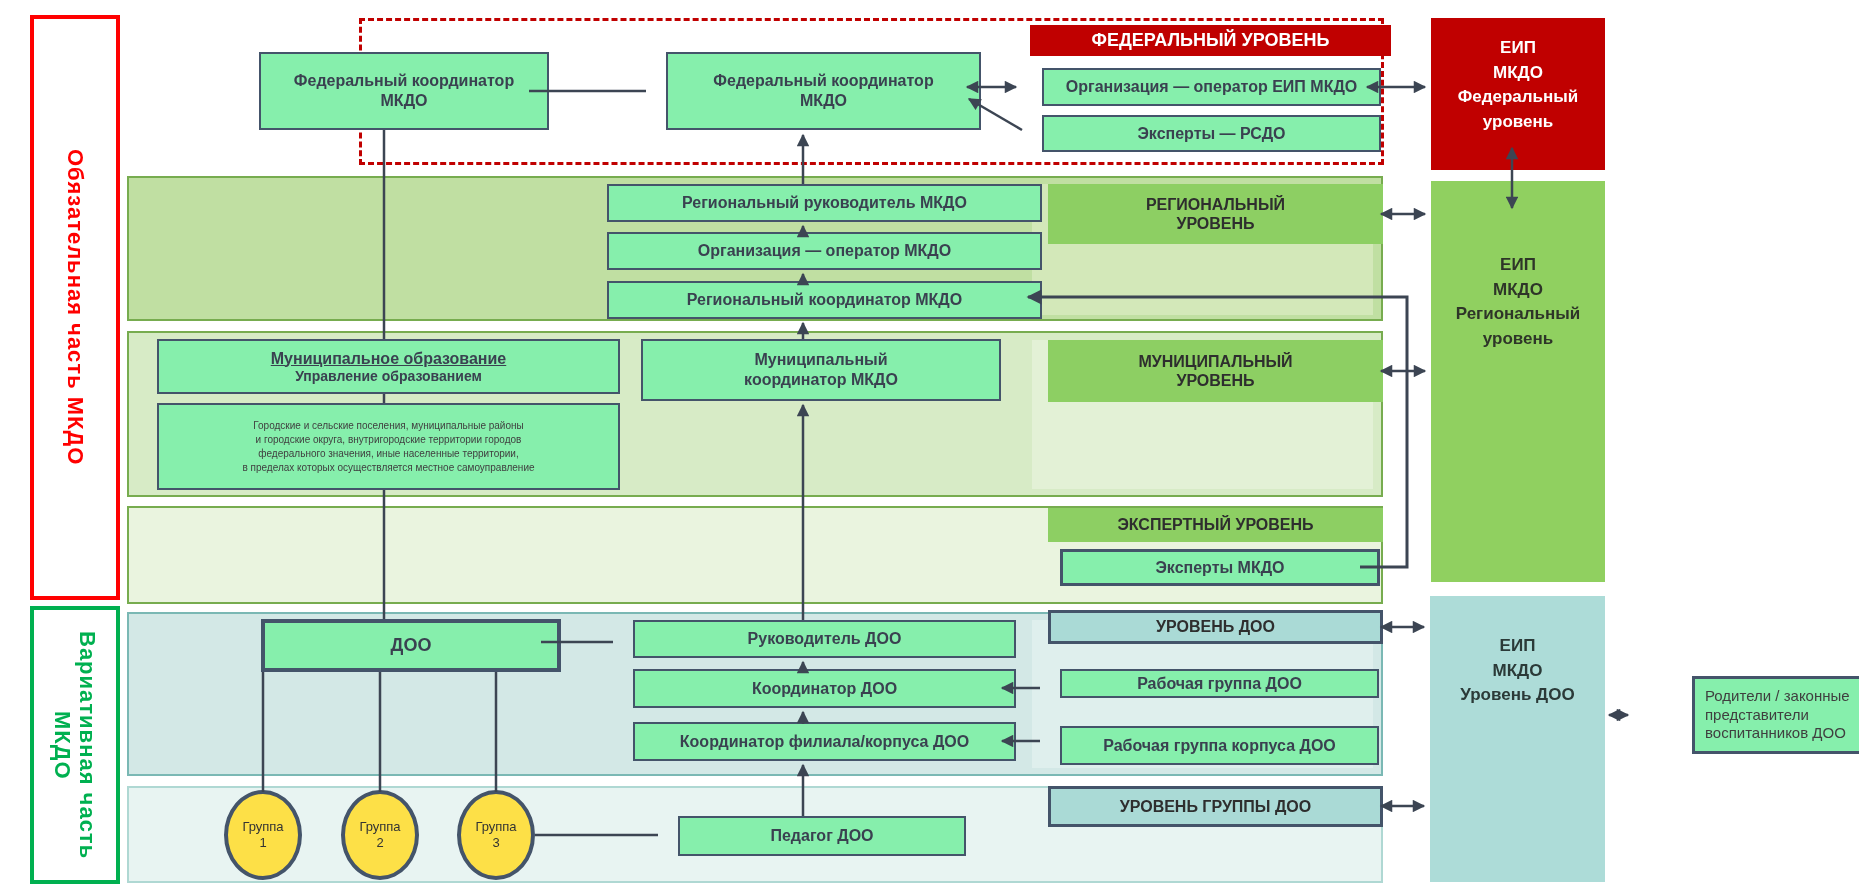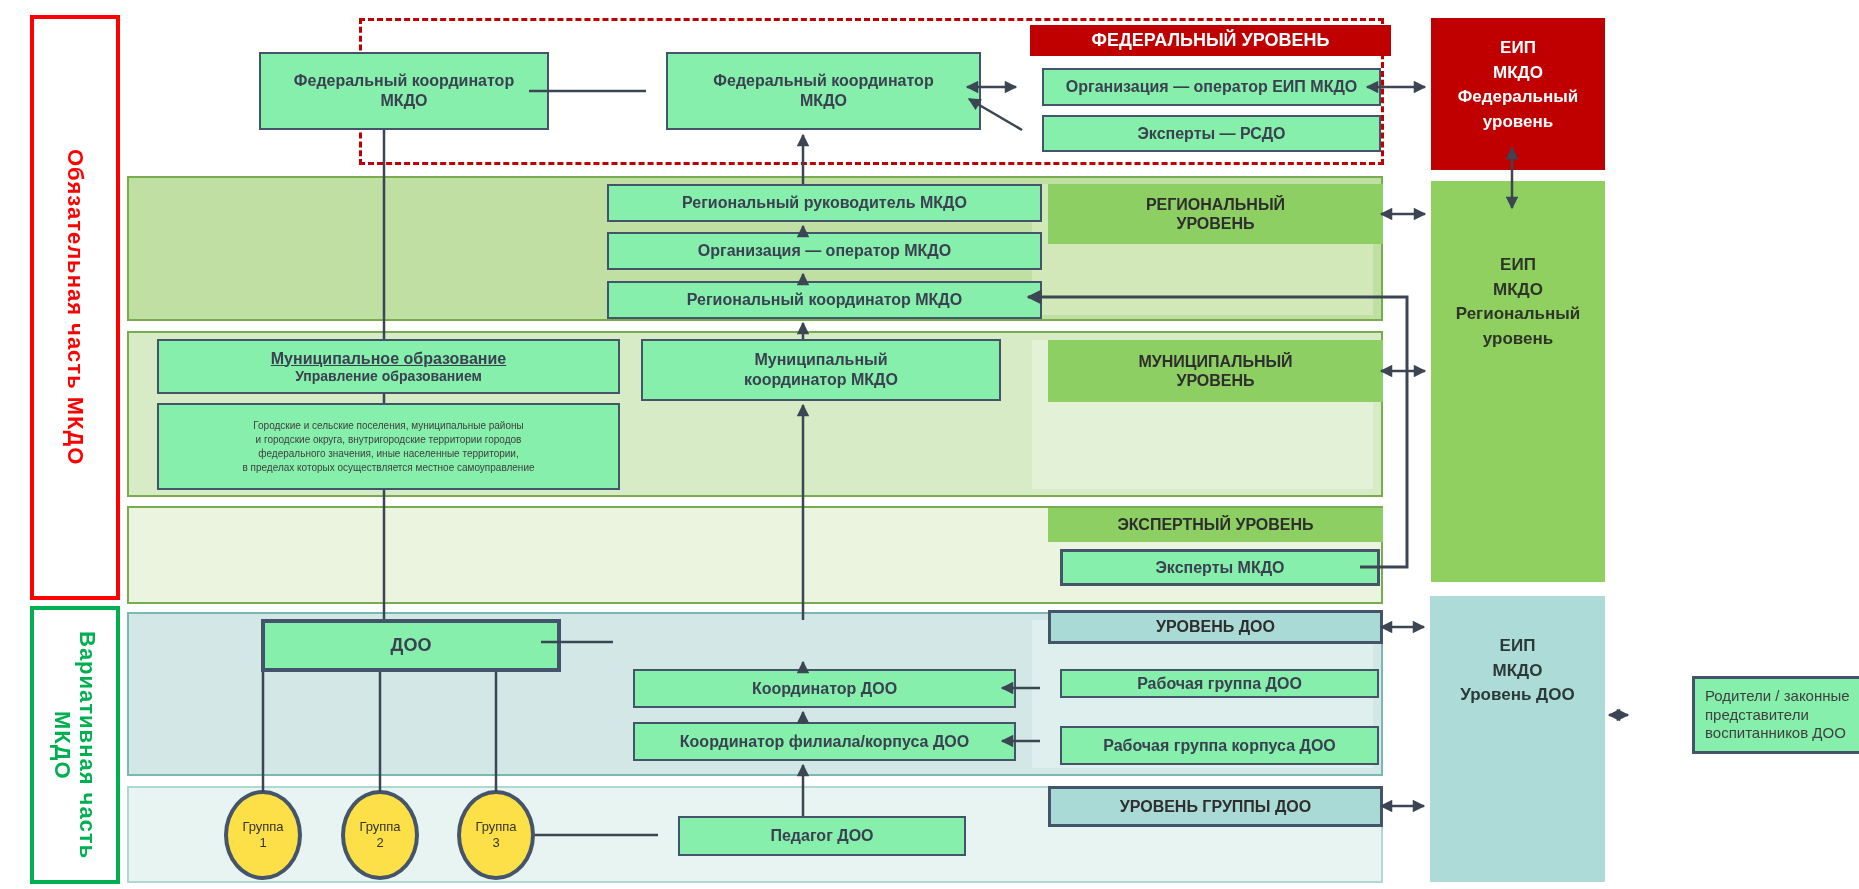--- a/index.html
+++ b/index.html
@@ -94,20 +94,21 @@
 в пределах которых осуществляется местное самоуправление</div>
   <div class="nbox z3" style="left:621px;top:339px;width:360px;height:62px;">Муниципальный
 координатор МКДО</div>
   <div class="hdr hdr-green z3" style="left:1040px;top:340px;width:335px;height:62px;">МУНИЦИПАЛЬНЫЙ
 УРОВЕНЬ</div>
 
   <div class="hdr hdr-green z3" style="left:1040px;top:508px;width:335px;height:34px;">ЭКСПЕРТНЫЙ УРОВЕНЬ</div>
   <div class="nbox z3" style="left:1040px;top:549px;width:320px;height:37px;border-width:3px;">Эксперты МКДО</div>
 
   <div class="nbox z3" style="left:241px;top:619px;width:300px;height:53px;border-width:4px;font-size:18px;">ДОО</div>
+  <div class="nbox z3" style="left:613px;top:620px;width:383px;height:38px;">Руководитель ДОО</div>
   <div class="nbox z3" style="left:613px;top:669px;width:383px;height:39px;">Координатор ДОО</div>
   <div class="nbox z3" style="left:613px;top:722px;width:383px;height:39px;">Координатор филиала/корпуса ДОО</div>
   <div class="nbox z3" style="left:1040px;top:669px;width:319px;height:29px;">Рабочая группа ДОО</div>
   <div class="nbox z3" style="left:1040px;top:726px;width:319px;height:39px;">Рабочая группа корпуса ДОО</div>
   <div class="hdr hdr-teal z3" style="left:1040px;top:610px;width:335px;height:34px;">УРОВЕНЬ ДОО</div>
   <div class="eip z3" style="left:1430px;top:596px;width:175px;height:286px;background:var(--eip-teal);color:#2B3A38;padding-top:38px;">ЕИП
 МКДО
 Уровень ДОО</div>
 
   <div class="circle" style="left:224px;top:790px;width:78px;height:90px;">Группа

